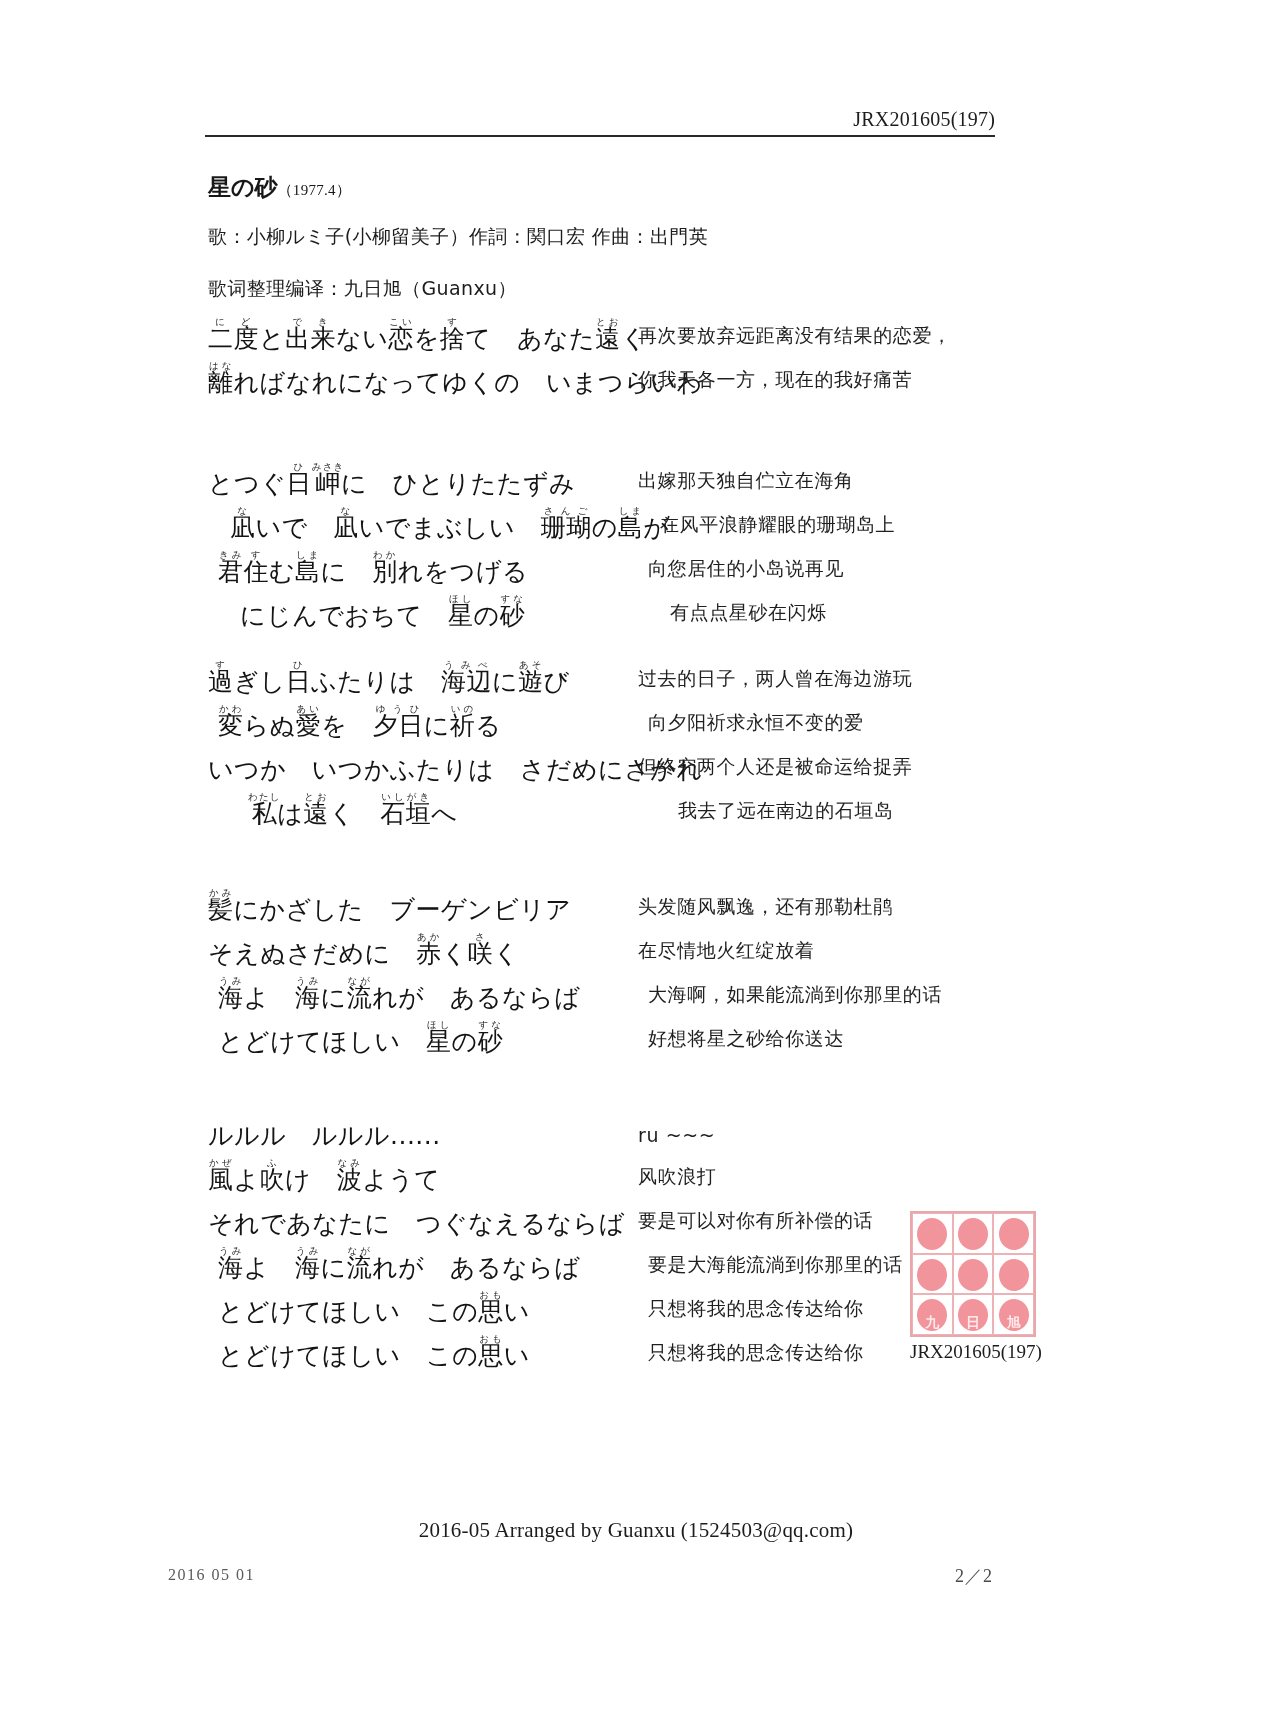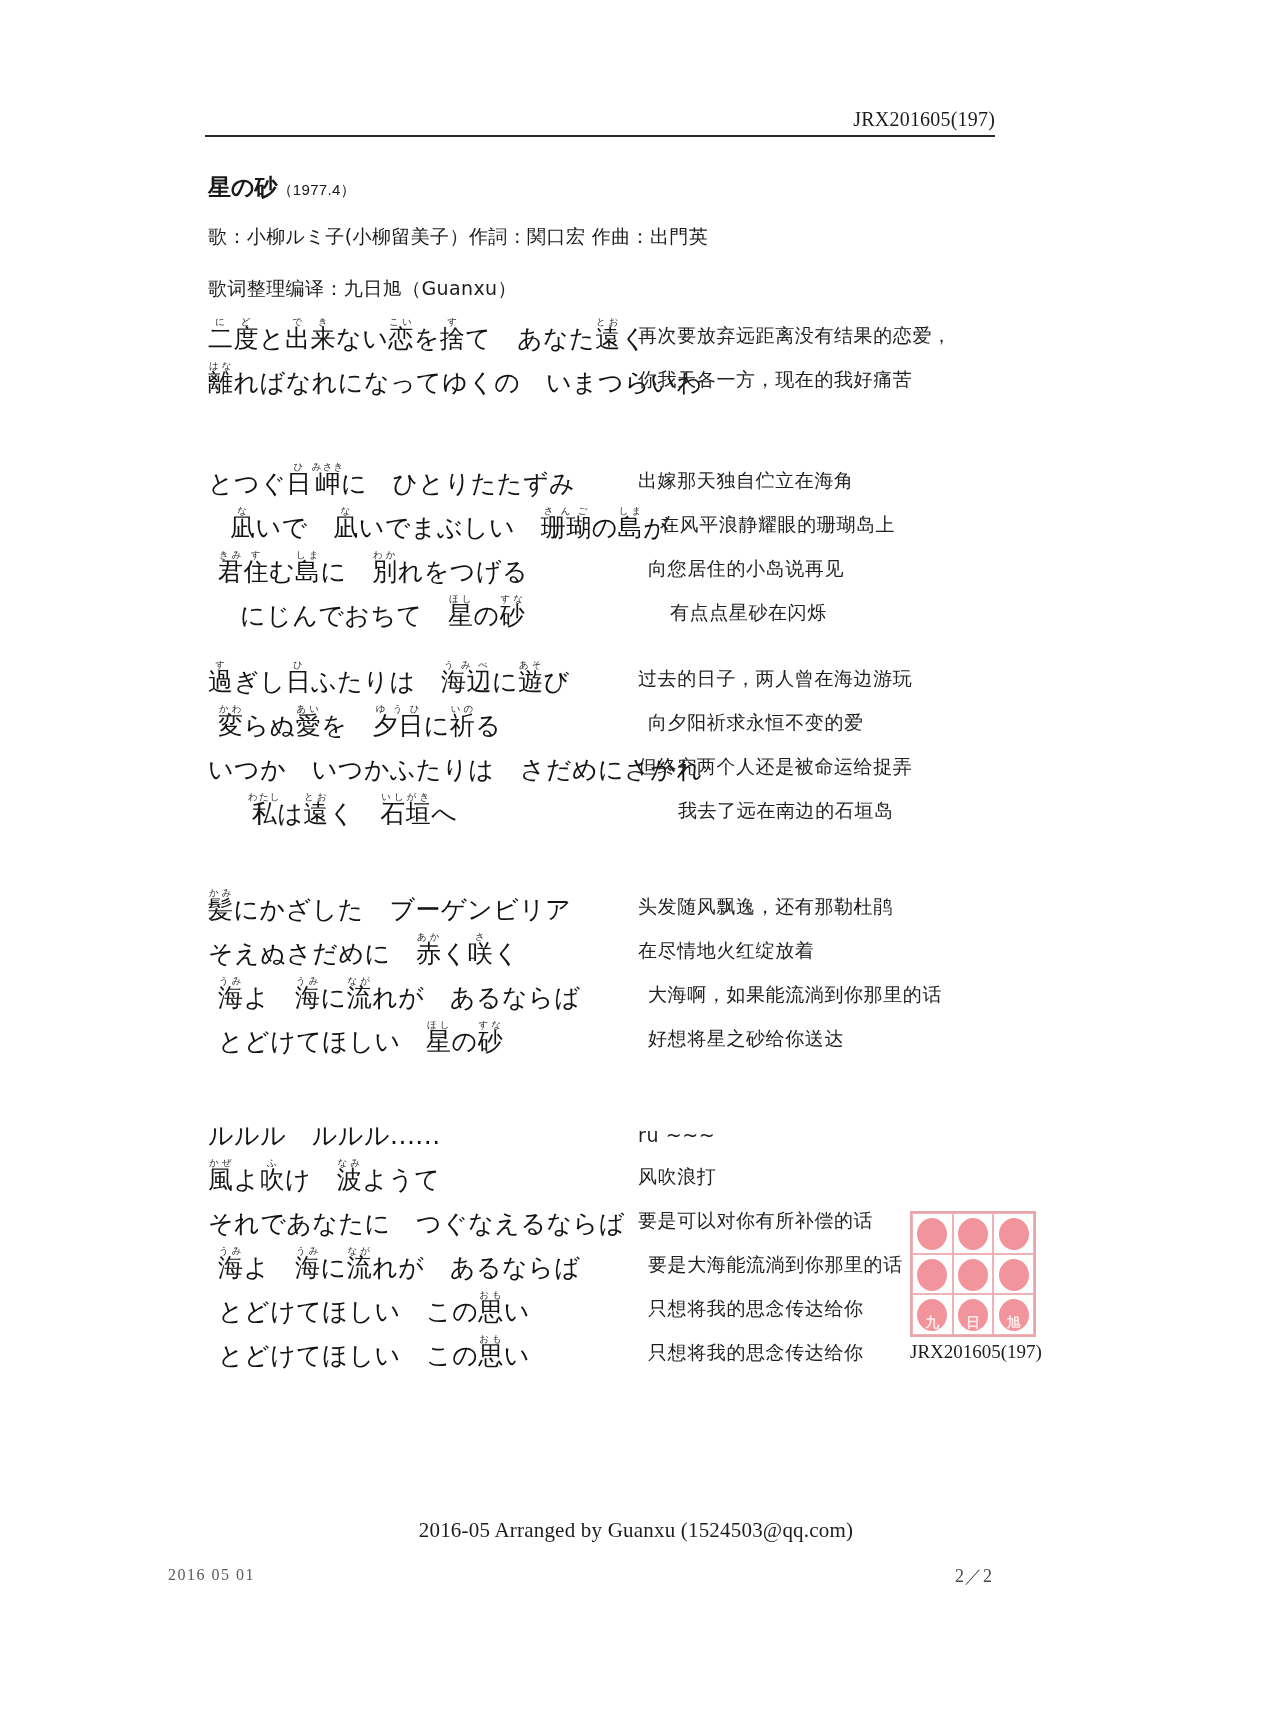--- a/index.html
+++ b/index.html
@@ -51,21 +51,21 @@
     width: 800px;
   }
   .song-title {
     font-family: "DejaVu Sans", "Liberation Sans", sans-serif;
     font-size: 23px;
     font-weight: 600;
     color: #171717;
     line-height: 1.35;
   }
   .song-title .year {
-    font-family: Liberation Sans, sans-serif;
+    font-family: Liberation Serif, serif;
     font-size: 15px;
     font-weight: 400;
     letter-spacing: .3px;
   }
   .credit-line {
     font-family: "DejaVu Sans", "Liberation Sans", sans-serif;
     font-size: 19px;
     color: #1c1c1c;
     margin-top: 19px;
     line-height: 1.55;

